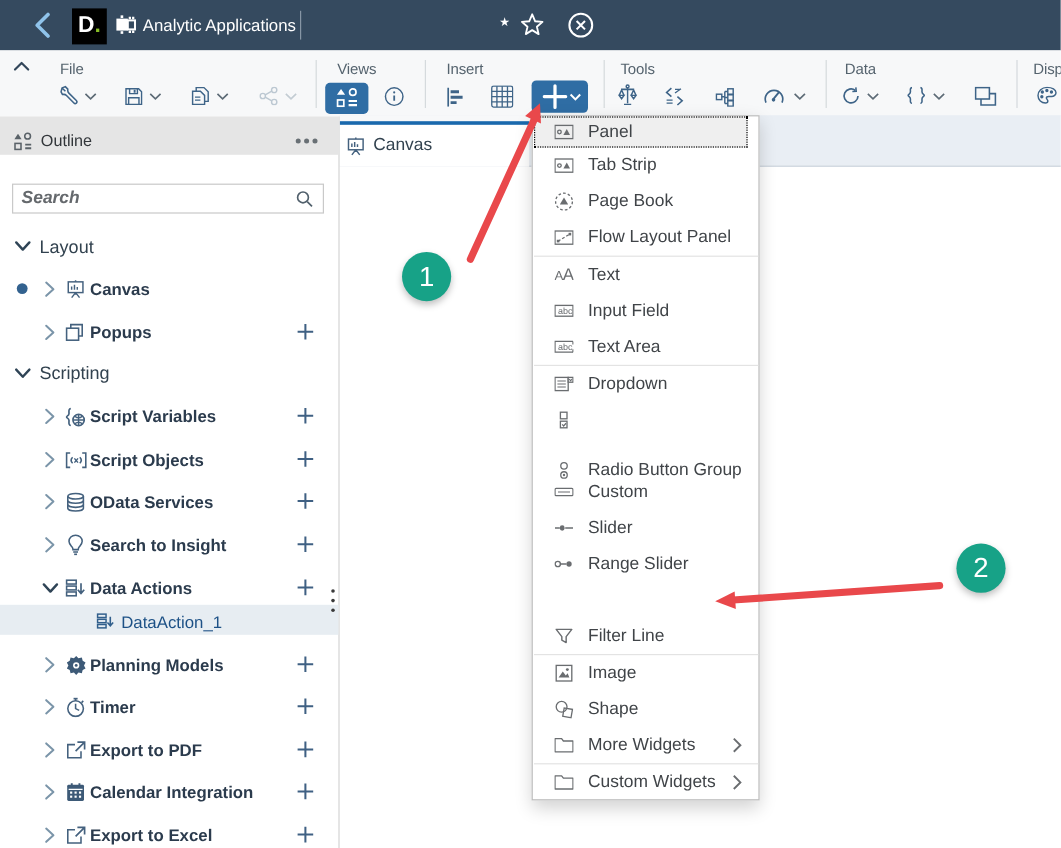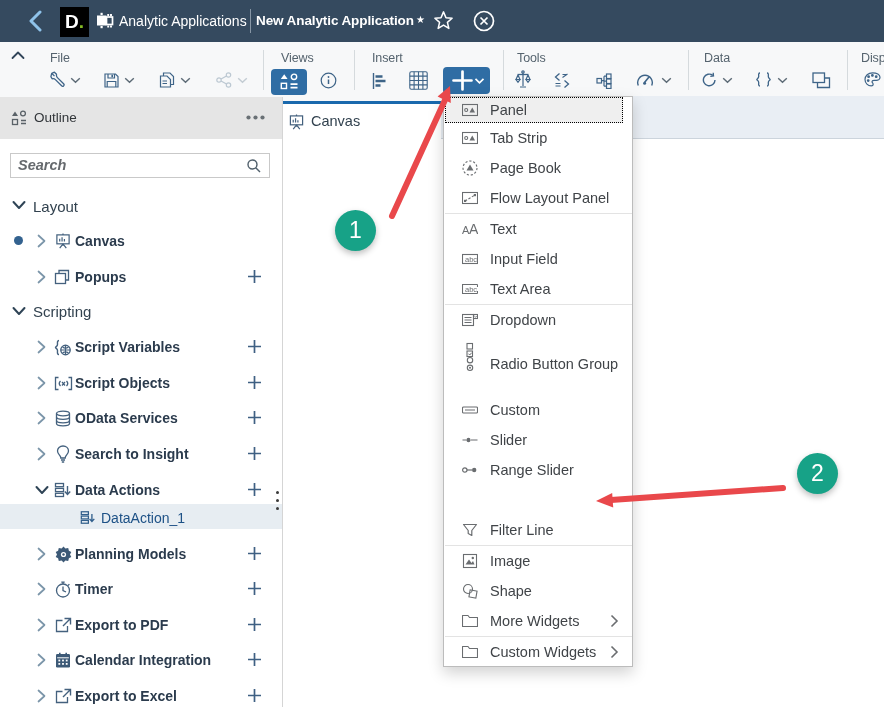--- a/index.html
+++ b/index.html
@@ -21,21 +21,21 @@
 .closeicon { position:absolute; left:473px; top:10px; }
 
 
 .toolbar { position:absolute; top:42px; left:0; width:884px; height:55px; background:#f7f8f9; }
 .tlabel { position:absolute; top:9px; font-size:12.5px; color:#55636e; letter-spacing:-0.1px; }
 .tsep { position:absolute; top:8px; width:1px; height:40px; background:#d5dadd; }
 .tbtn-active { position:absolute; background:#2f6da4; border-radius:4px; }
 
 
 .leftpanel { position:absolute; top:97px; left:0; width:283px; height:610px; background:#fff; border-right:1px solid #d5d5d5; }
-.lp-header { position:absolute; top:0; left:0; width:282px; height:42px; background:#e5e5e5; }
+.lp-header { position:absolute; top:0; left:0; width:282px; height:32px; background:#e5e5e5; }
 .lp-header .title { position:absolute; left:34px; top:0; height:42px; line-height:42px; color:#32363a; font-size:13.5px; }
 .searchbox { position:absolute; left:10px; top:56px; width:260px; height:25px; background:#fff; border:1px solid #c9c9c9;font-weight:bold; }
 .searchbox .ph { position:absolute; left:7px; top:0; height:23px; line-height:23px; font-style:italic; color:#65696d; font-size:14.5px; }
 .tree-sec { position:absolute; left:33px; font-size:15px; color:#32424f;text-align:center; }
 .tree-item { position:absolute; left:75px; font-size:14px; font-weight:bold; color:#2b3b4d; }
 .sel-row { position:absolute; left:0; top:407px; width:282px; height:25px; background:#e7edf2; }
 
 
 .tabstrip { position:absolute; top:96px; left:283px; width:601px; height:43px; background:#e9eef4; border-bottom:1px solid #ccd4dc; }
 .tabstrip .sliver { position:absolute; left:0; top:0; width:160px; height:5px; background:#f7f8f9; }
@@ -66,21 +66,20 @@
       <g>
         <rect x="1" y="3.5" width="9.5" height="10" fill="#fff"></rect>
         <rect x="10.5" y="5" width="6" height="7.5" fill="none" stroke="#fff" stroke-width="1.7"></rect>
         <path d="M12.2 2 v2 M12.2 13.5 v2 M15 2 v2 M15 13.5 v2" stroke="#fff" stroke-width="1.9"></path>
         <rect x="4.5" y="0.8" width="2.2" height="2.2" fill="#fff"></rect>
         <rect x="4.5" y="14" width="2.2" height="2.2" fill="#fff"></rect>
       </g>
     </svg>
   <div class="apptitle">Analytic Applications</div>
   <div class="tdivider"></div>
-  <div class="doctitle">New Analytic Application</div>
   <div class="docstar">★</div>
   <svg class="staricon" width="21" height="21" viewBox="0 0 22 22">
       <path d="M11 2 l2.6 6.1 6.4.5 -4.9 4.3 1.5 6.4 -5.6-3.5 -5.6 3.5 1.5-6.4 -4.9-4.3 6.4-.5 z" fill="none" stroke="#fff" stroke-width="1.6" stroke-linejoin="round"></path>
     </svg>
   <svg class="closeicon" width="22" height="22" viewBox="0 0 22 22">
       <circle cx="11" cy="11" r="9.5" fill="none" stroke="#fff" stroke-width="1.7"></circle>
       <path d="M7.5 7.5 l7 7 M14.5 7.5 l-7 7" stroke="#fff" stroke-width="1.7"></path>
     </svg>
 </div>
 
@@ -586,21 +585,21 @@
     </div>
   <div class="mi" style="top:238px">
       <svg class="ic" viewBox="0 0 16 16">
         <g fill="none" stroke="#6a6d70" stroke-width="1.1">
           <rect x="5" y="1.5" width="5.5" height="5.5"></rect>
           <rect x="5" y="9" width="5.5" height="5.5"></rect>
           <path d="M6.5 11.7 l1.2 1.3 2-2.3" stroke-width="1"></path>
         </g>
       </svg>
     </div>
-  <div class="mi" style="top:252px">
+  <div class="mi" style="top:280px">
       <svg class="ic" viewBox="0 0 16 16">
         <g fill="none" stroke="#6a6d70" stroke-width="1.1">
           <circle cx="8" cy="4.2" r="2.7"></circle>
           <circle cx="8" cy="11.8" r="2.7"></circle>
           <circle cx="8" cy="11.8" r="1" fill="#6a6d70" stroke="none"></circle>
         </g>
       </svg>
       <div class="lbl">Radio Button Group</div>
     </div>
   <div class="mi" style="top:298px">

